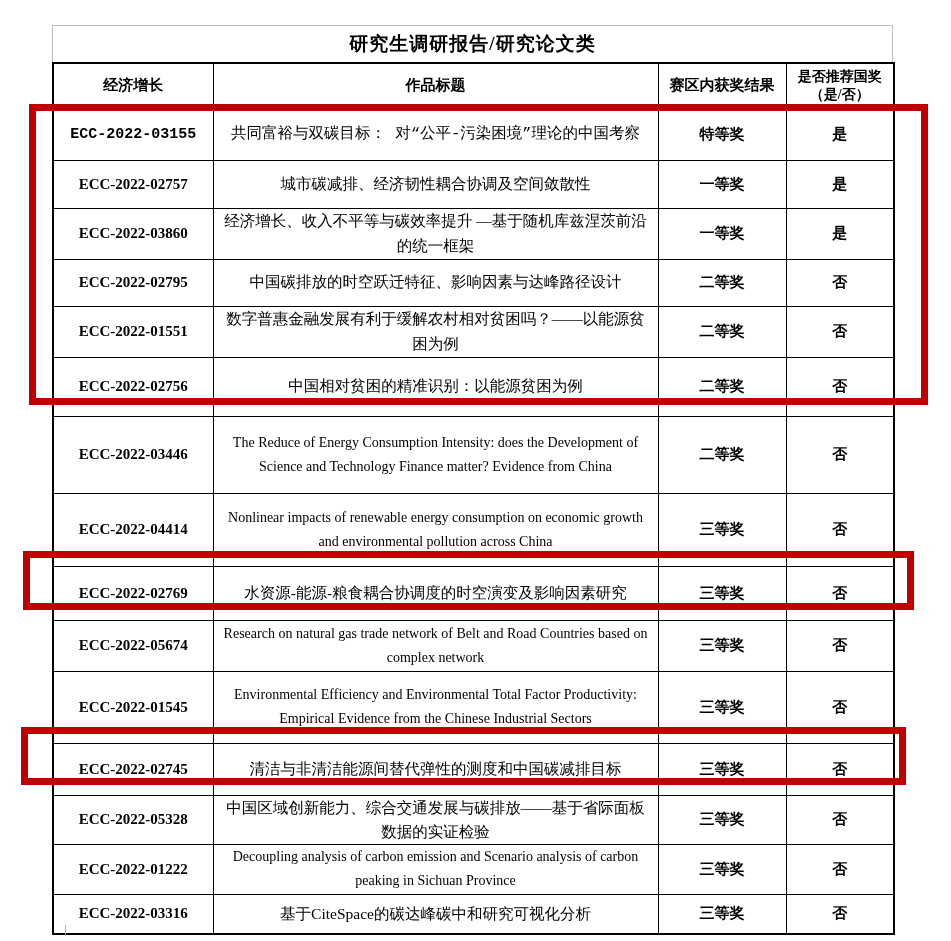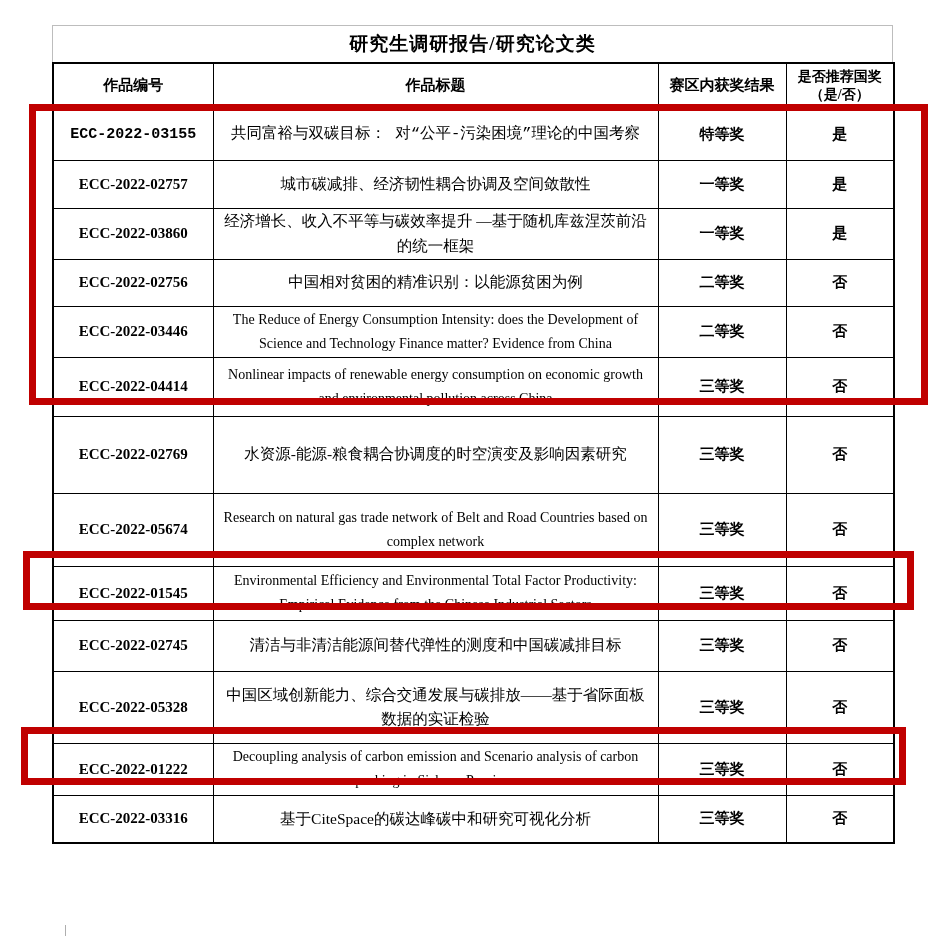--- a/index.html
+++ b/index.html
@@ -117,21 +117,21 @@
 
 <table class="main">
   <colgroup>
     <col style="width:160px">
     <col style="width:445px">
     <col style="width:128px">
     <col style="width:108px">
   </colgroup>
   <thead>
     <tr>
-      <th>作品编号</th>
+      <th>经济增长</th>
       <th>作品标题</th>
       <th>赛区内获奖结果</th>
       <th class="hdr-recommend">是否推荐国奖（是/否）</th>
     </tr>
   </thead>
   <tbody>
       <tr>
         <td class="id">ECC-2022-03155</td>
         <td class="title-zh">共同富裕与双碳目标： 对“公平-污染困境”理论的中国考察</td>
         <td class="award">特等奖</td>
@@ -143,20 +143,32 @@
         <td class="award">一等奖</td>
         <td class="rec">是</td>
       </tr>
       <tr>
         <td class="id">ECC-2022-03860</td>
         <td class="title-zh">经济增长、收入不平等与碳效率提升 —基于随机库兹涅茨前沿的统一框架</td>
         <td class="award">一等奖</td>
         <td class="rec">是</td>
       </tr>
       <tr>
+        <td class="id">ECC-2022-02795</td>
+        <td class="title-zh">中国碳排放的时空跃迁特征、影响因素与达峰路径设计</td>
+        <td class="award">二等奖</td>
+        <td class="rec">否</td>
+      </tr>
+      <tr>
+        <td class="id">ECC-2022-01551</td>
+        <td class="title-zh">数字普惠金融发展有利于缓解农村相对贫困吗？——以能源贫困为例</td>
+        <td class="award">二等奖</td>
+        <td class="rec">否</td>
+      </tr>
+      <tr>
         <td class="id">ECC-2022-02756</td>
         <td class="title-zh">中国相对贫困的精准识别：以能源贫困为例</td>
         <td class="award">二等奖</td>
         <td class="rec">否</td>
       </tr>
       <tr>
         <td class="id">ECC-2022-03446</td>
         <td class="title-en">The Reduce of Energy Consumption Intensity: does the Development of Science and Technology Finance matter? Evidence from China</td>
         <td class="award">二等奖</td>
         <td class="rec">否</td>

